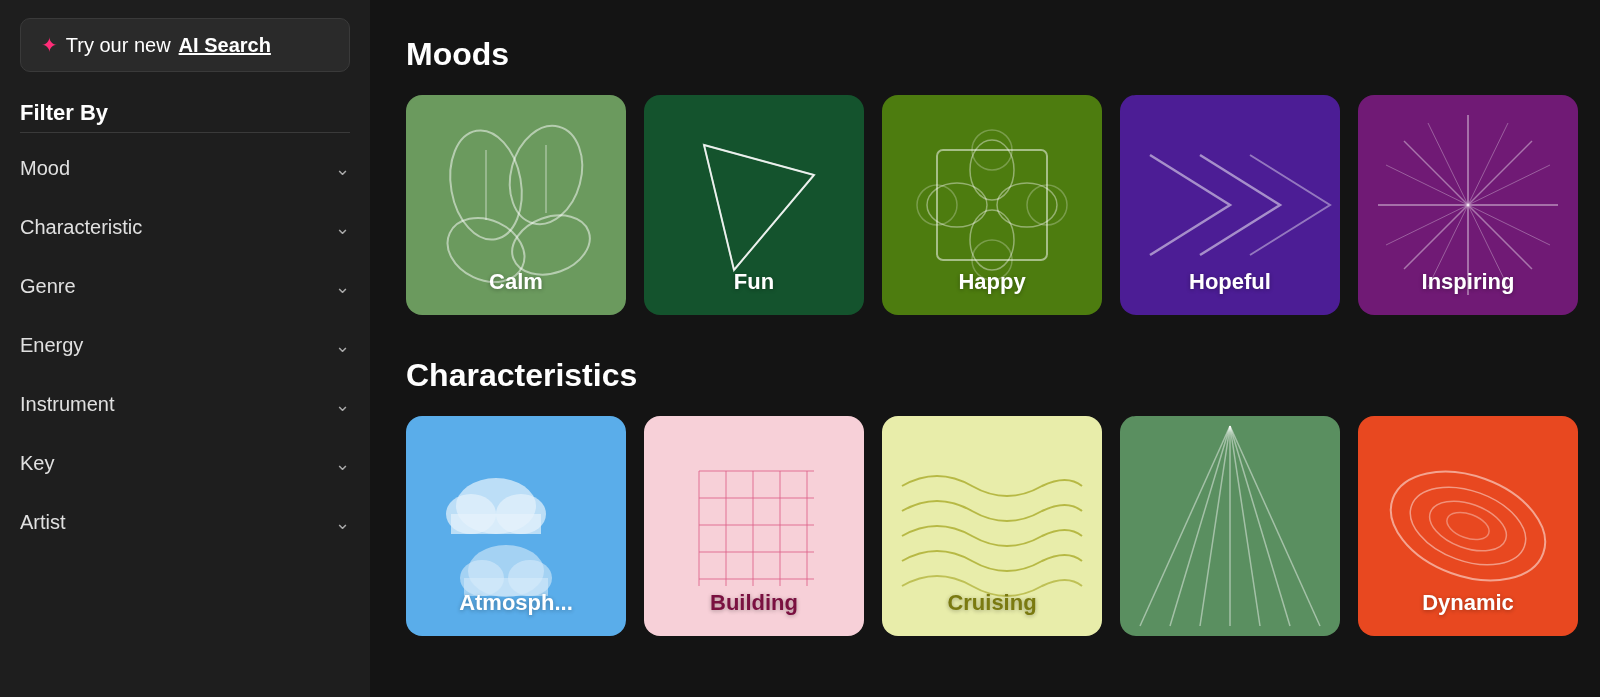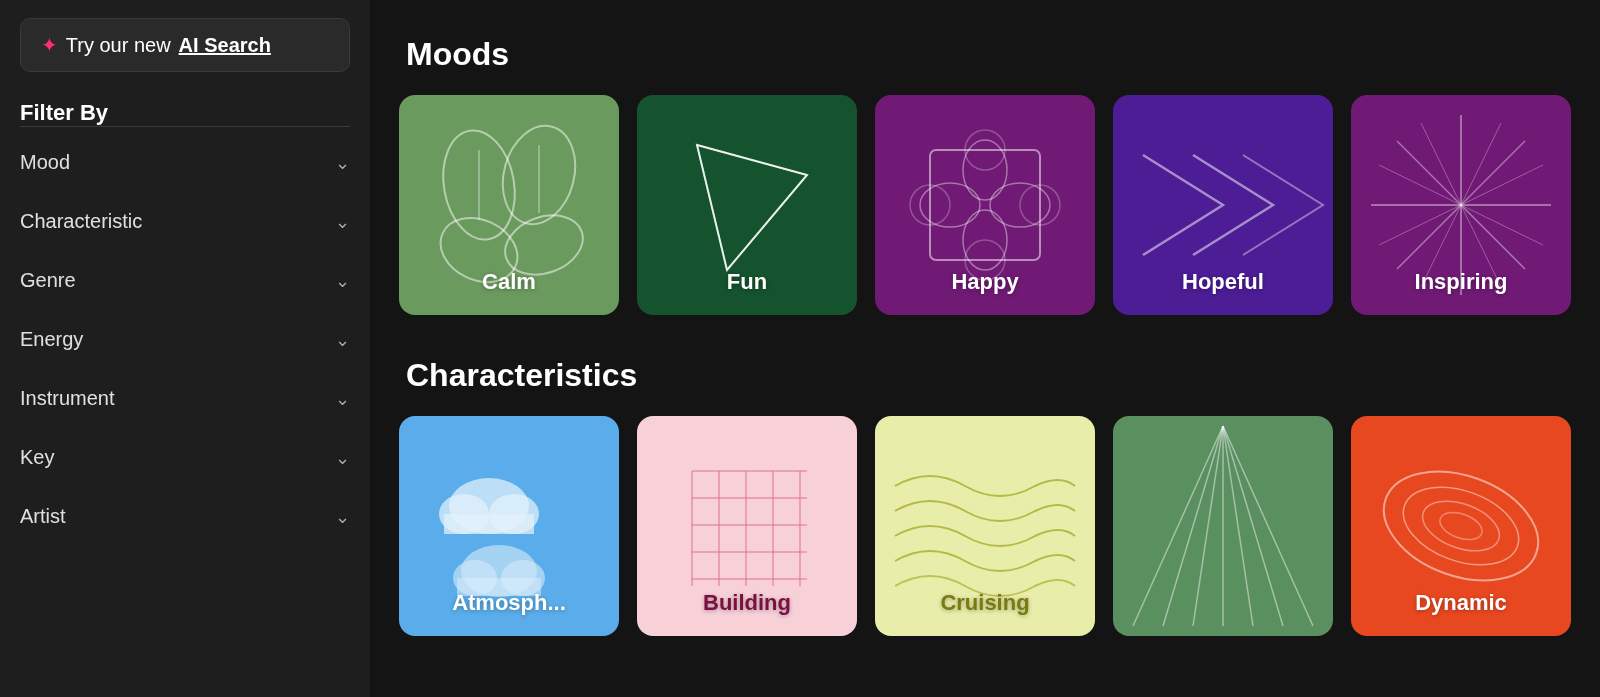--- a/index.html
+++ b/index.html
@@ -45,21 +45,21 @@
     .ai-search-btn .ai-text {
       color: #ffffff;
       font-weight: 600;
       text-decoration: underline;
     }
 
     .filter-by-label {
       font-size: 22px;
       font-weight: 700;
       color: #fff;
-      margin-bottom: 0;
+      margin-bottom: 6px;
     }
 
     .divider {
       border: none;
       border-top: 1px solid #3a3a3a;
       margin-bottom: 6px;
     }
 
     .filter-item {
       display: flex;
@@ -93,21 +93,20 @@
       font-weight: 600;
       color: #fff;
       margin-bottom: 22px;
     }
 
     .cards-row {
       display: flex;
       gap: 18px;
       margin-bottom: 42px;
       flex-wrap: nowrap;
-      justify-content: center;
     }
 
     .card {
       width: 220px;
       height: 220px;
       min-width: 220px;
       border-radius: 16px;
       position: relative;
       overflow: hidden;
       cursor: pointer;
@@ -134,21 +133,21 @@
     .card-calm svg { position: absolute; top: 0; left: 0; width: 100%; height: 100%; }
 
     
     .card-fun {
       background: #14532d;
     }
     .card-fun svg { position: absolute; top: 0; left: 0; width: 100%; height: 100%; }
 
     
     .card-happy {
-      background: #701a75;
+      background: #4d7c0f;
     }
     .card-happy svg { position: absolute; top: 0; left: 0; width: 100%; height: 100%; }
 
     
     .card-hopeful {
       background: #4c1d95;
     }
     .card-hopeful svg { position: absolute; top: 0; left: 0; width: 100%; height: 100%; }
 
     

